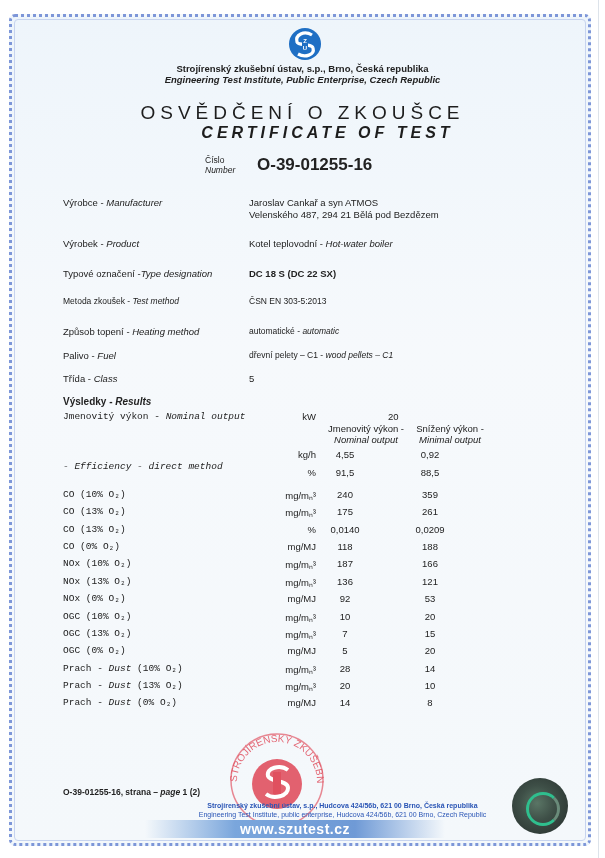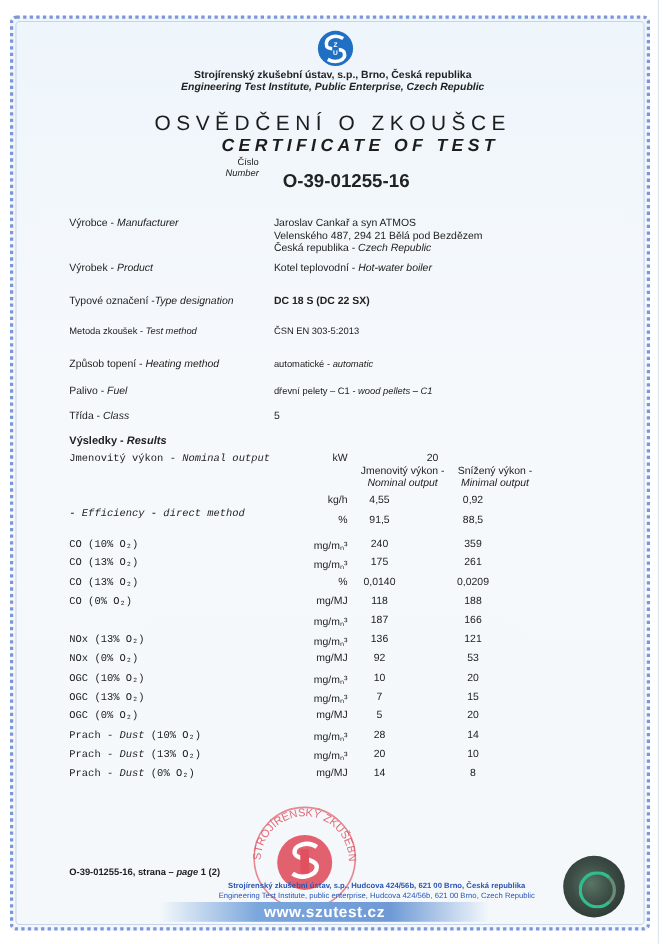--- a/index.html
+++ b/index.html
@@ -16,21 +16,21 @@
     content: ""; position: absolute; inset: 2px; border: 1px solid #c7d4ef; border-radius: 4px; pointer-events: none;
   }
   .right-rule { position: absolute; left: 598px; top: 0; width: 1px; height: 858px; background: #dde3ea; }
   .abs { position: absolute; }
   .logo { left: 288px; top: 27px; width: 34px; height: 34px; }
   .inst { left: 0; width: 605px; text-align: center; font-size: 9.5px; font-weight: bold; }
   .inst1 { top: 63px; }
   .inst2 { top: 74px; font-style: italic; }
   .title-cz { left: 0; width: 605px; top: 102px; text-align: center; font-size: 19px; font-weight: normal; letter-spacing: 5px; color: #1d1d1d; }
   .title-en { left: 0; width: 605px; top: 124px; text-align: center; font-size: 16px; font-weight: bold; font-style: italic; letter-spacing: 4px; color: #1d1d1d; margin-left: 25px; }
-  .numlbl { left: 205px; top: 142px; font-size: 8.5px; line-height: 10px; text-align: right; }
+  .numlbl { left: 205px; top: 155px; font-size: 8.5px; line-height: 10px; }
   .numlbl i { display: block; }
   .numval { left: 257px; top: 155px; font-size: 17px; font-weight: bold; }
   .lbl { font-size: 9.5px; left: 63px; }
   .lbl i, .val i { font-style: italic; }
   .val { font-size: 9.5px; left: 249px; line-height: 11.5px; }
   .bold { font-weight: bold; }
   .res-title { left: 63px; top: 396px; font-size: 10px; font-weight: bold; }
   .res-title i { font-style: italic; }
   .col-h { font-size: 9.5px; text-align: center; line-height: 11px; width: 120px; }
   .col-h i { font-style: italic; }
@@ -77,21 +77,20 @@
   <i>Number</i>
 </div>
 <div class="abs numval">O-39-01255-16</div>
 
 <div class="abs lbl" style="top:197px">
   <span>Výrobce - </span><i>Manufacturer</i>
 </div>
 <div class="abs val" style="top:197px">
   <div>Jaroslav Cankař a syn ATMOS</div>
   <div>Velenského 487,  294 21  Bělá pod Bezdězem</div>
-  <div><span>Česká republika - </span><i>Czech Republic</i></div>
 </div>
 
 <div class="abs lbl" style="top:238px">
   <span>Výrobek - </span><i>Product</i>
 </div>
 <div class="abs val" style="top:238px">
   <span>Kotel teplovodní - </span><i>Hot-water boiler</i>
 </div>
 
 <div class="abs lbl" style="top:268px">
@@ -171,20 +170,21 @@
   <div class="c3">0,0140</div>
   <div class="c4">0,0209</div>
 </div>
 <div class="row" style="top:541px">
   <div class="c1">CO (0% O₂)</div>
   <div class="c2">mg/MJ</div>
   <div class="c3">118</div>
   <div class="c4">188</div>
 </div>
 <div class="row" style="top:558px">
+  <div class="c1">NOx (10% O₂)</div>
   <div class="c2">mg/mₙ³</div>
   <div class="c3">187</div>
   <div class="c4">166</div>
 </div>
 <div class="row" style="top:576px">
   <div class="c1">NOx (13% O₂)</div>
   <div class="c2">mg/mₙ³</div>
   <div class="c3">136</div>
   <div class="c4">121</div>
 </div>

